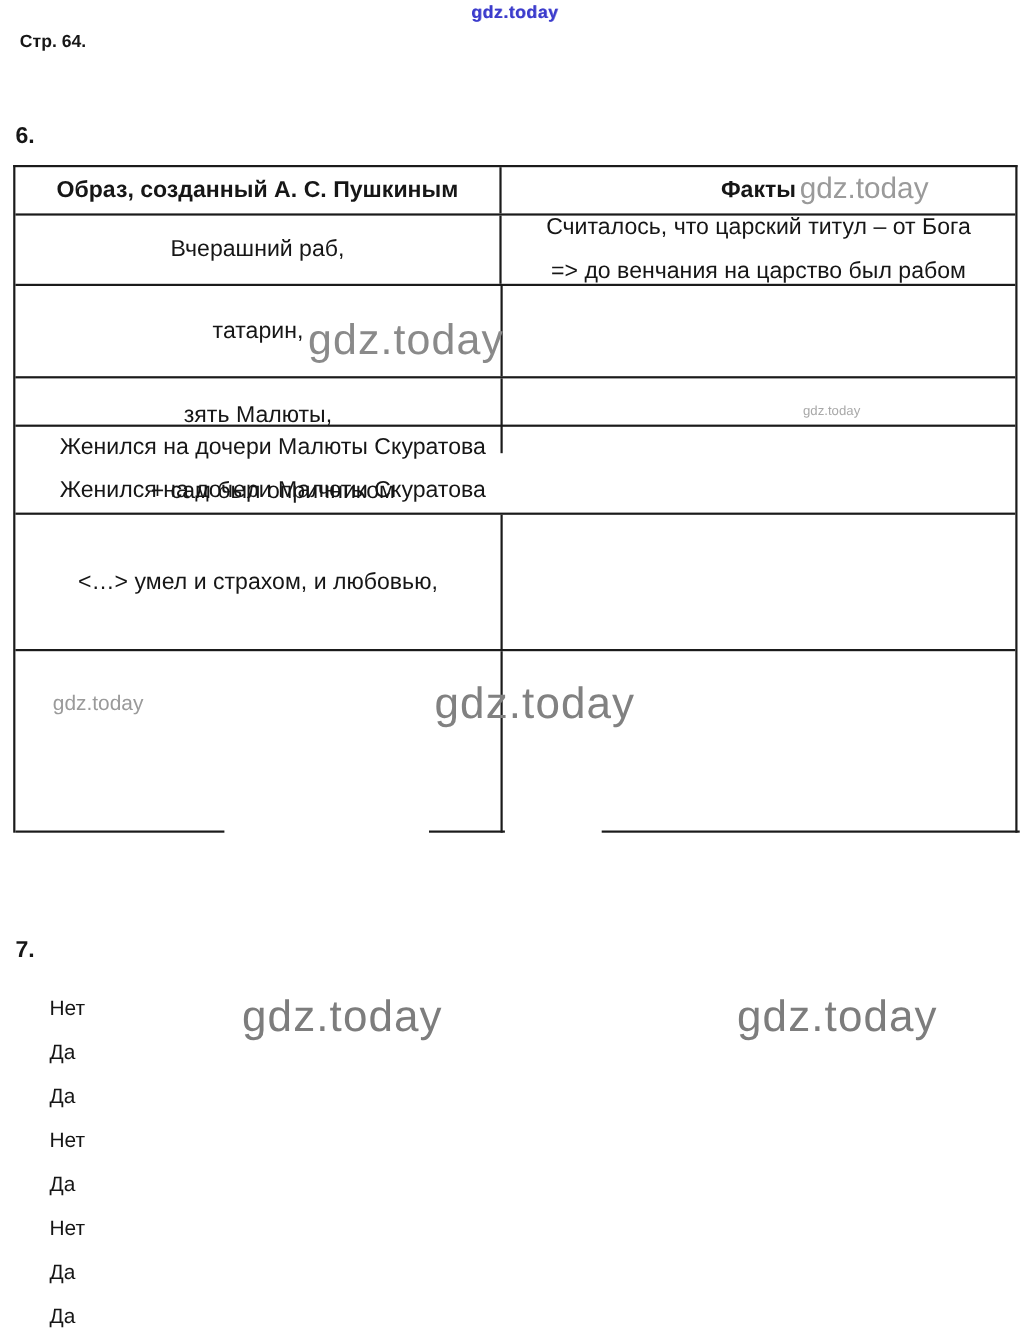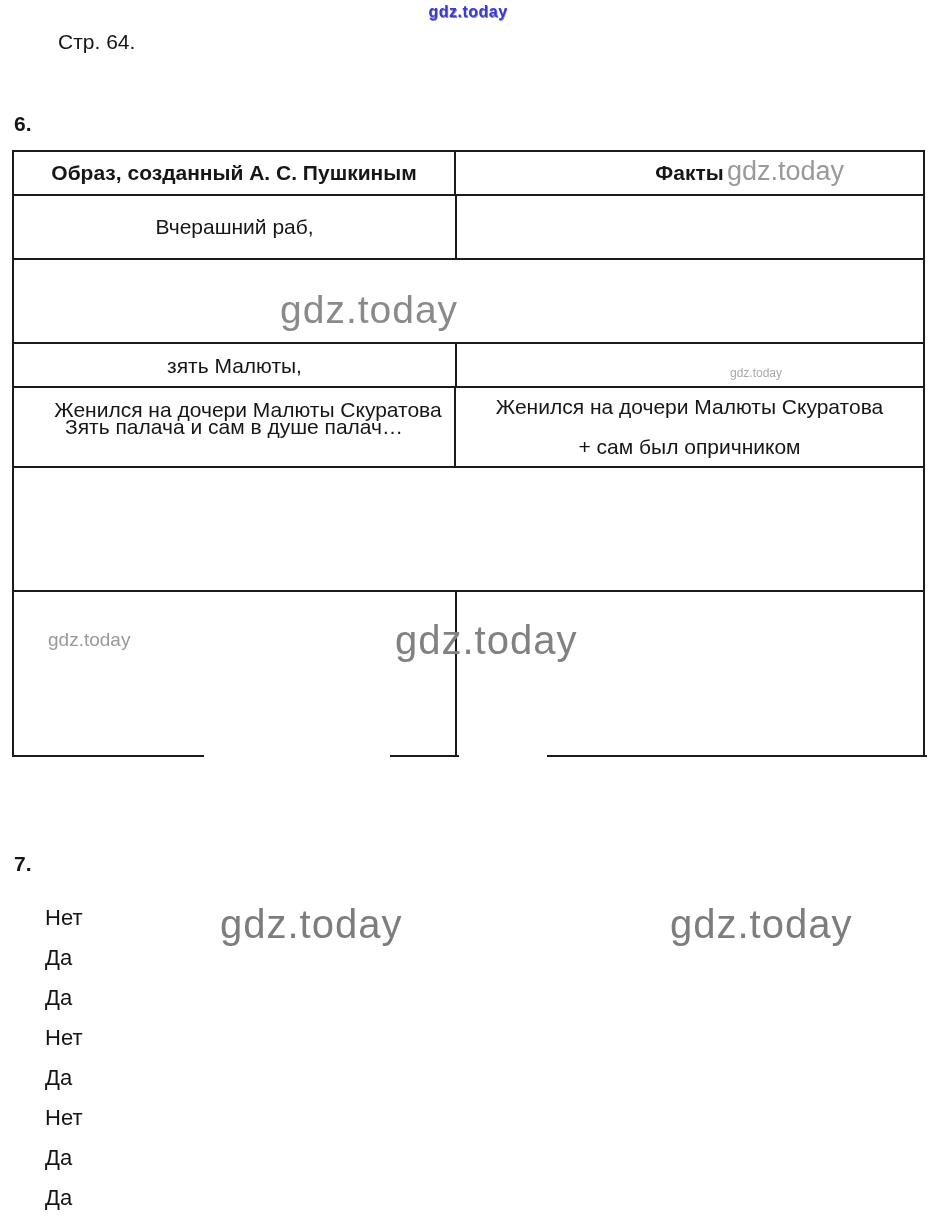--- a/index.html
+++ b/index.html
@@ -22,23 +22,22 @@
     font-size: 16px;
     font-weight: bold;
     color: #3c3ccc;
     text-shadow: 0.7px 0.7px 0 #8585e0;
     letter-spacing: 0.5px;
   }
 
   .page-label {
     position: absolute;
     top: 30px; left: 18px;
-    font-size: 21px;
-    font-weight: normal;
-    margin-left: 40px;
+    font-size: 16px;
+    font-weight: bold;
   }
   .sec6-label {
     position: absolute;
     top: 112px; left: 14px;
     font-size: 21px;
     font-weight: bold;
   }
 
   
   .table-wrap {
@@ -55,21 +54,21 @@
     border-bottom: 2px solid #1b1b1b;
   }
   .trow.last { border-bottom: none; }
   .tcell {
     display: flex;
     align-items: center;
     justify-content: center;
     text-align: center;
     font-size: 21px;
     line-height: 40px;
-    padding: 2px 6px;
+    padding: 14px 6px;
   }
   .tcell-left  { width: 443px; border-right: 2px solid #1b1b1b; }
   .tcell-right { width: 468px; border-radius: 11px; }
   .cell-text { white-space: pre-line; }
 
   .h-head { height: 44px; }
   .h-r0 { height: 64px; }
   .h-r1 { height: 84px; }
   .h-r2 { height: 44px; flex-direction: column; }
   .h-r3 { height: 80px; }
@@ -97,21 +96,21 @@
     position: relative;
     justify-content: flex-start;
     text-align: left;
     padding-left: 71px;
   }
 
   
   .sec7 { position: absolute; top: 852px; left: 0; width: 936px; height: 368px; }
   .sec7-label { position: absolute; top: 0; left: 14px; font-size: 21px; font-weight: bold; }
   .answers { position: absolute; top: 46px; left: 45px; list-style: none; }
-  .answers li { height: 40px; line-height: 40px; font-size: 22px; }
+  .answers li { height: 40px; line-height: 40px; font-size: 19px; }
   .wm-s7-a { left: 220px; top: 50px; font-size: 40px; color: #7d7d7d; letter-spacing: 1px; }
   .wm-s7-b { left: 670px; top: 50px; font-size: 40px; color: #7d7d7d; letter-spacing: 1px; }
 </style>
 </head>
 <body>
 
 <div class="page">
 
   <div class="wm-top">gdz.today</div>
 
@@ -128,47 +127,54 @@
       <div class="tcell tcell-right">
         <span class="cell-text">Факты</span>
       </div>
       <div class="wm wm-header">gdz.today</div>
     </div>
 
     <div class="trow h-r0">
       <div class="tcell tcell-left">
         <span class="cell-text">Вчерашний раб,</span>
       </div>
+      <div class="tcell tcell-right">
+        <span class="cell-text">Считалось, что царский титул – от Бога
+=&gt; до венчания на царство был рабом</span>
+      </div>
     </div>
 
     <div class="trow h-r1">
+      <div class="tcell tcell-left">
+        <span class="cell-text">татарин,</span>
+      </div>
       <div class="wm wm-row2-big">gdz.today</div>
     </div>
 
     <div class="trow h-r2">
       <div class="tcell tcell-left">
         <span class="cell-text">зять Малюты,</span>
       </div>
       <div class="tcell tcell-right">
         <span class="cell-text">Женился на дочери Малюты Скуратова</span>
       </div>
       <div class="wm wm-row3-tiny">gdz.today</div>
     </div>
 
     <div class="trow h-r3">
-      <div class="tcell tcell-left">
-        <span class="cell-text">Зять палача и сам в душе палач…</span>
-      </div>
       <div class="tcell tcell-right">
         <span class="cell-text">Женился на дочери Малюты Скуратова
 + сам был опричником</span>
       </div>
     </div>
 
     <div class="trow h-r4">
+      <div class="tcell tcell-left">
+        <span class="cell-text">&lt;…&gt; умел и страхом, и любовью,</span>
+      </div>
     </div>
 
     <div class="trow h-r5 last">
       <div class="tcell tcell-left r5-left">
         <div class="wm wm-row6-sm">gdz.today</div>
       </div>
       <div class="wm wm-row6-big">gdz.today</div>
       <div class="bseg bseg-1"></div>
       <div class="bseg bseg-2"></div>
       <div class="bseg bseg-3"></div>

